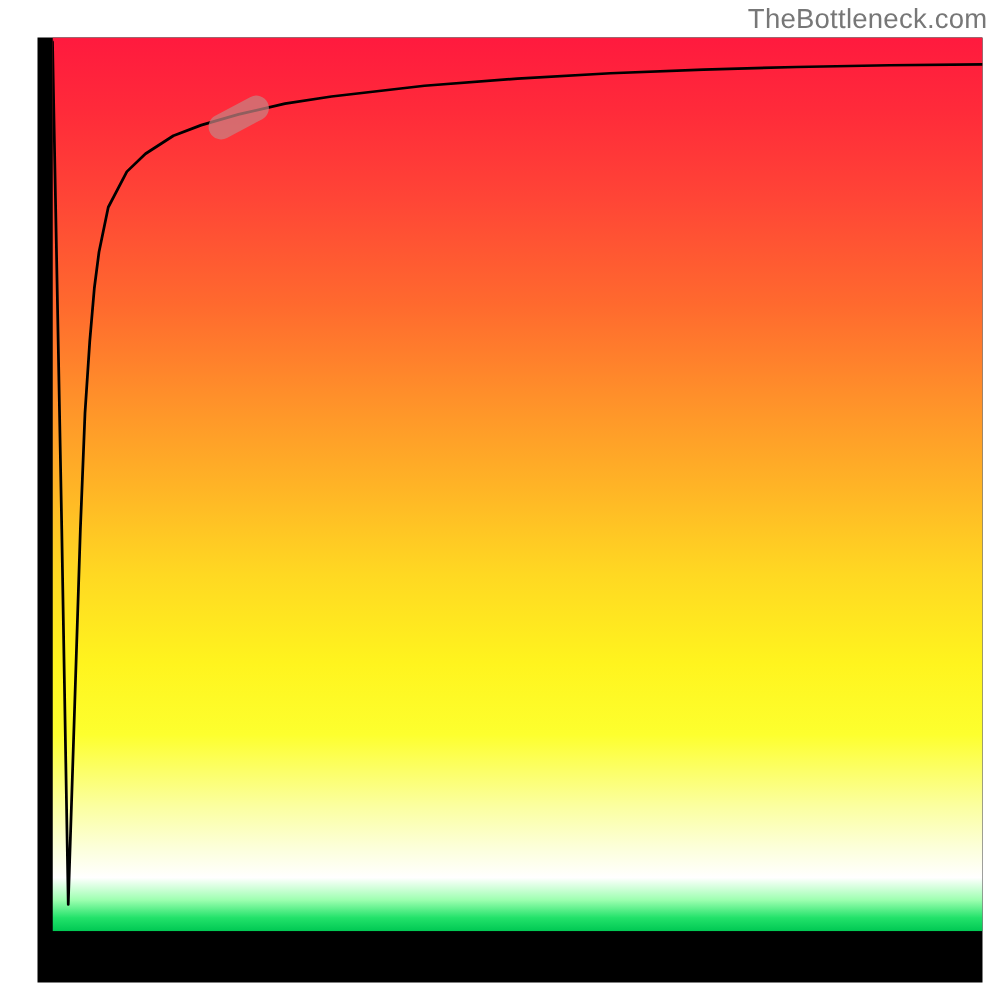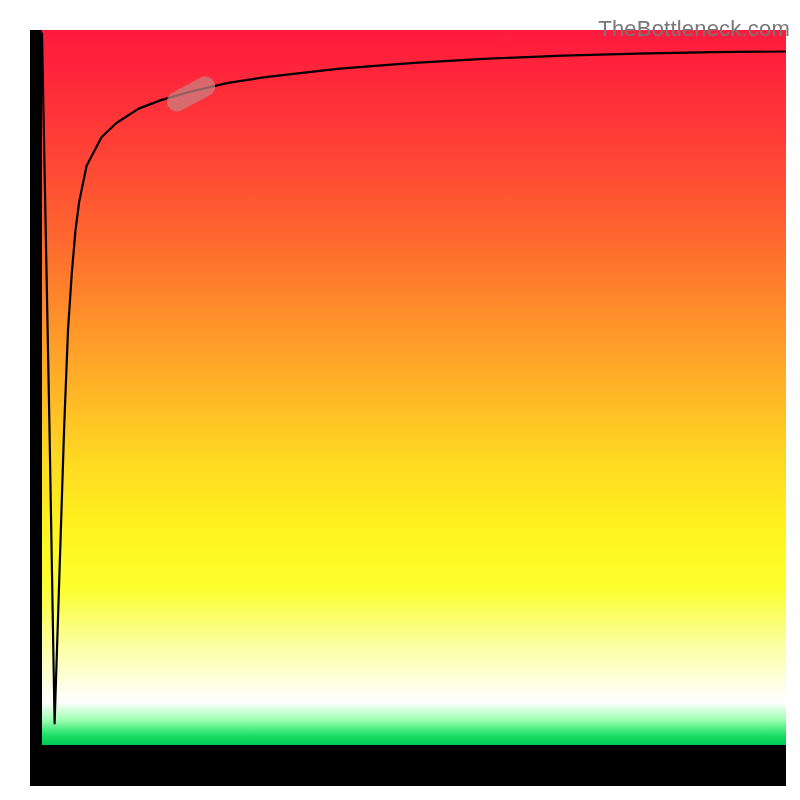--- a/index.html
+++ b/index.html
@@ -11,21 +11,21 @@
     overflow: hidden;
     font-family: Arial, Helvetica, sans-serif;
   }
   .chart-container {
     position: relative;
     width: 800px;
     height: 800px;
   }
   .watermark {
     position: absolute;
-    top: 16px;
+    top: 2px;
     right: 10px;
     color: #777;
     font-size: 22px;
     letter-spacing: 0.2px;
     z-index: 5;
   }
   .plot-outer {
     position: absolute;
     left: 30px;
     top: 30px;

